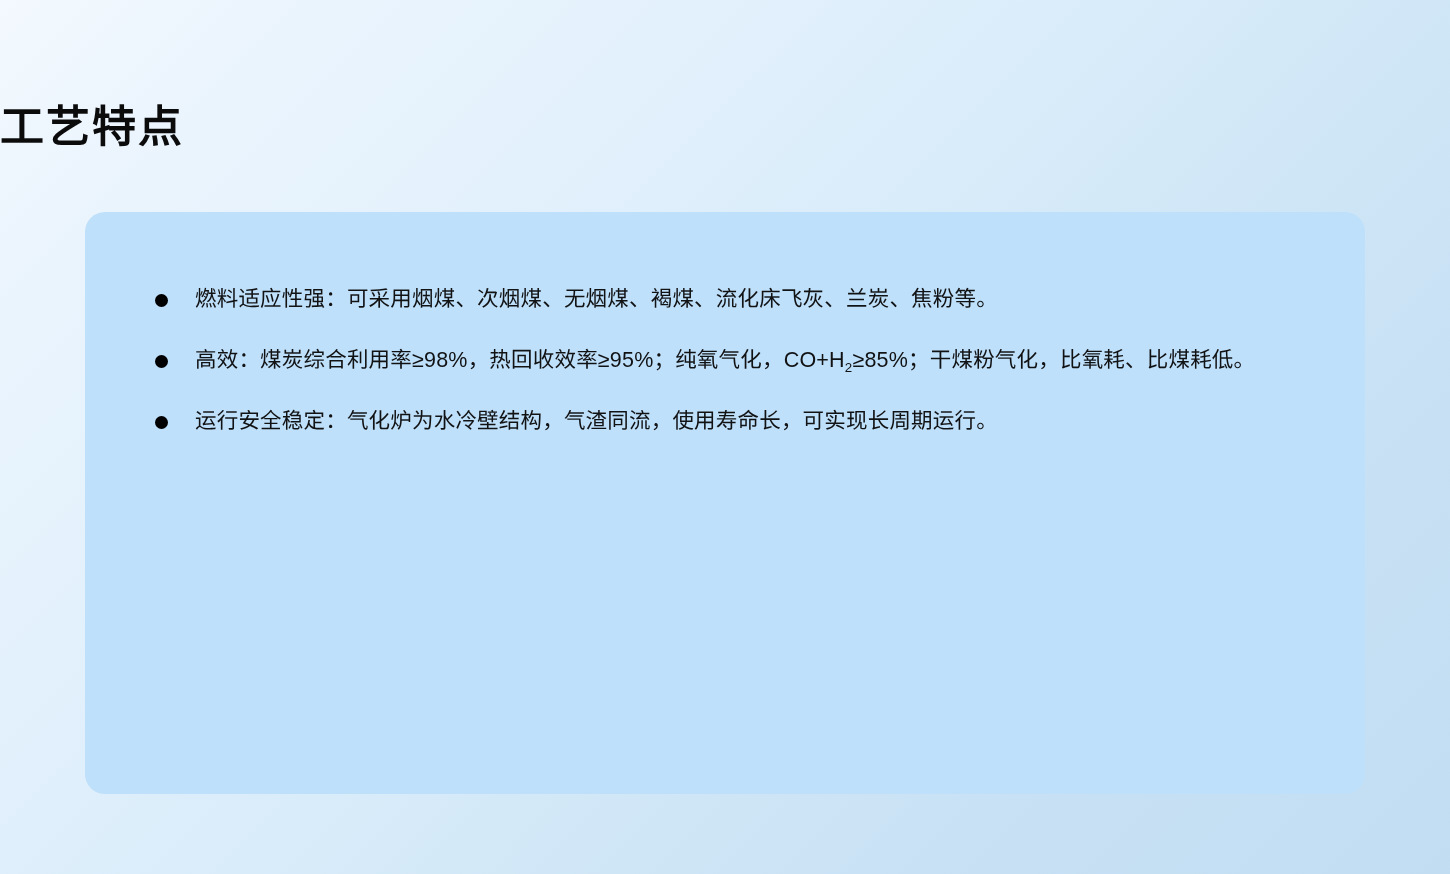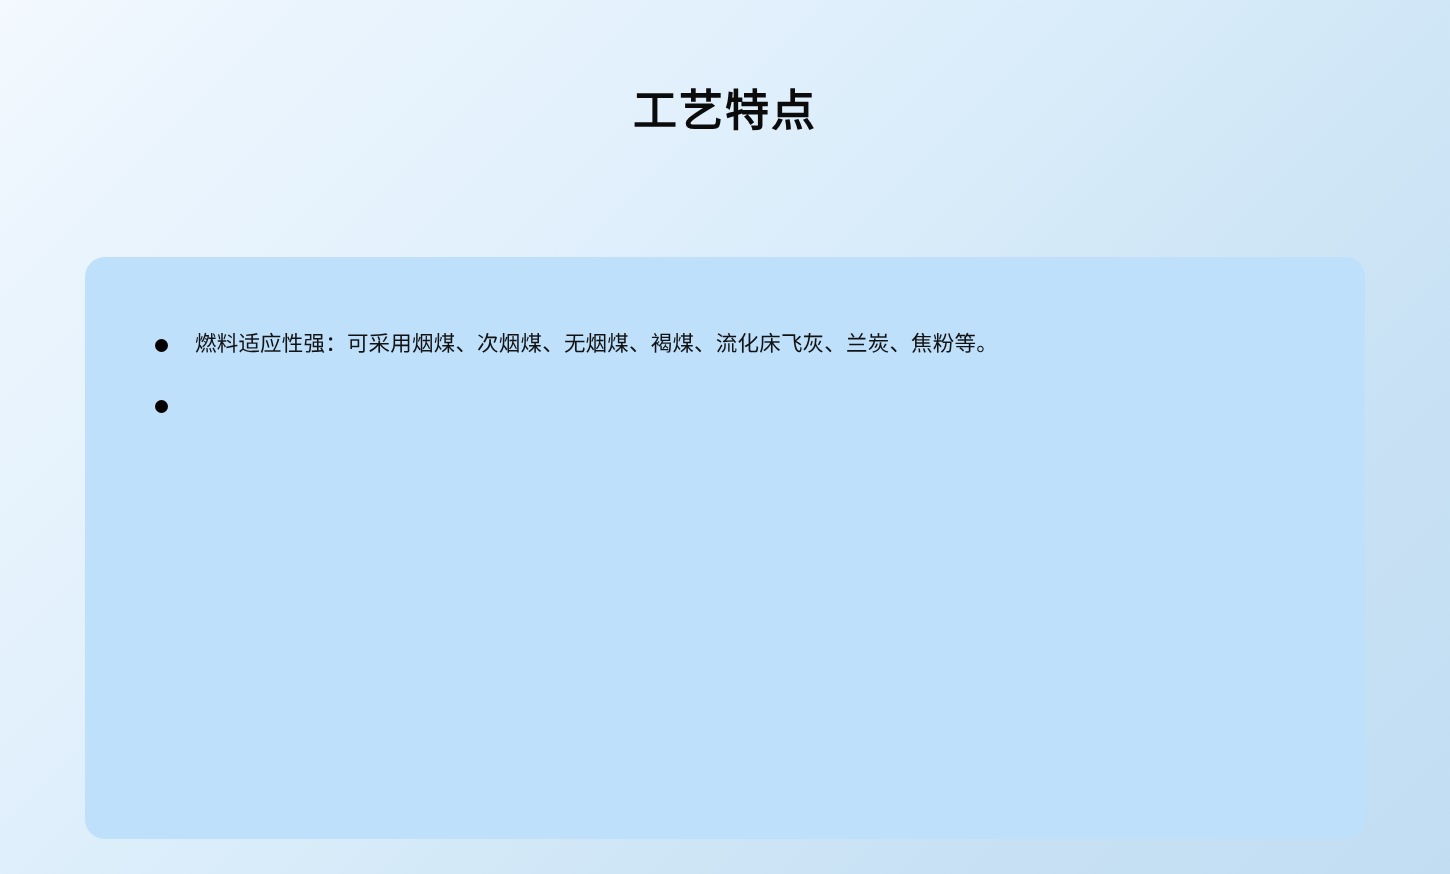--- a/index.html
+++ b/index.html
@@ -30,22 +30,22 @@
         #c7e0f4 80%,
         #c2ddf2 100%);
   }
 
   
   #title-block {
     position: absolute;
     left: 0;
     top: 0;
     width: 1450px;
-    text-align: center;
-    padding-top: 56px;
+    text-align: left;
+    padding-top: 72px;
   }
   #page-title {
     display: inline-block;
     font-size: 44px;
     line-height: 1.2;
     font-weight: 700;
     color: #0b0b0c;
     letter-spacing: 2px;
     white-space: nowrap;
   }
@@ -54,21 +54,20 @@
   #feature-card {
     position: absolute;
     left: 85px;
     top: 212px;
     width: 1280px;
     height: 582px;
     box-sizing: border-box;
     background: #bfe0fa;
     border-radius: 20px;
     padding: 68px 54px 60px 62px;
-    margin-top: 45px;
   }
 
   #feature-list {
     list-style: none;
     margin: 0;
     padding: 0;
   }
 
   .feature-item {
     position: relative;
@@ -110,17 +109,18 @@
 
 <div id="page">
 
   <div id="title-block">
     <h1 id="page-title">工艺特点</h1>
   </div>
 
   <section id="feature-card">
     <ul id="feature-list">
         <li class="feature-item"><span class="bullet-dot"></span><span class="feature-text">燃料适应性强：可采用烟煤、次烟煤、无烟煤、褐煤、流化床飞灰、兰炭、焦粉等。</span></li>
-        <li class="feature-item"><span class="bullet-dot"></span></li>
+        <li class="feature-item"><span class="bullet-dot"></span><span class="feature-text">高效：煤炭综合利用率≥98%，热回收效率≥95%；纯氧气化，CO+H<sub>2</sub>≥85%；干煤粉气化，比氧耗、比煤耗低。</span></li>
+        <li class="feature-item"><span class="bullet-dot"></span><span class="feature-text">运行安全稳定：气化炉为水冷壁结构，气渣同流，使用寿命长，可实现长周期运行。</span></li>
       </ul>
   </section>
 
 </div>
 
 </body></html>

